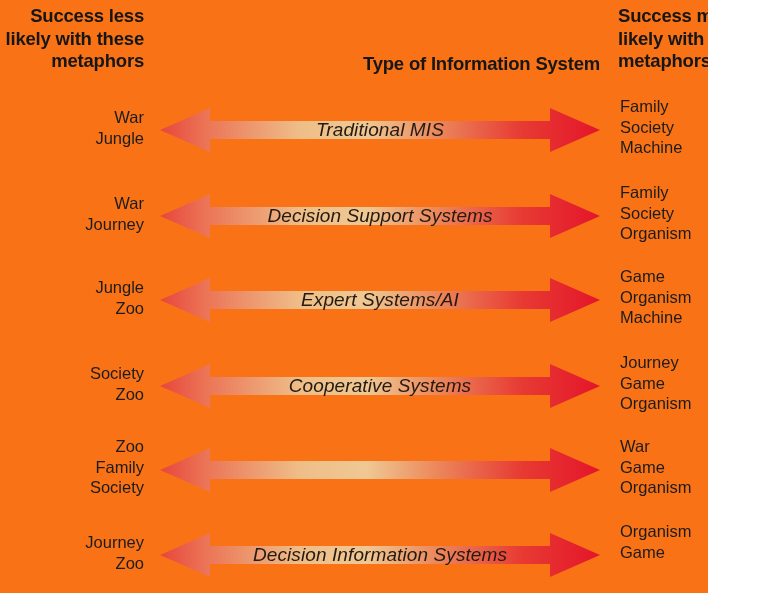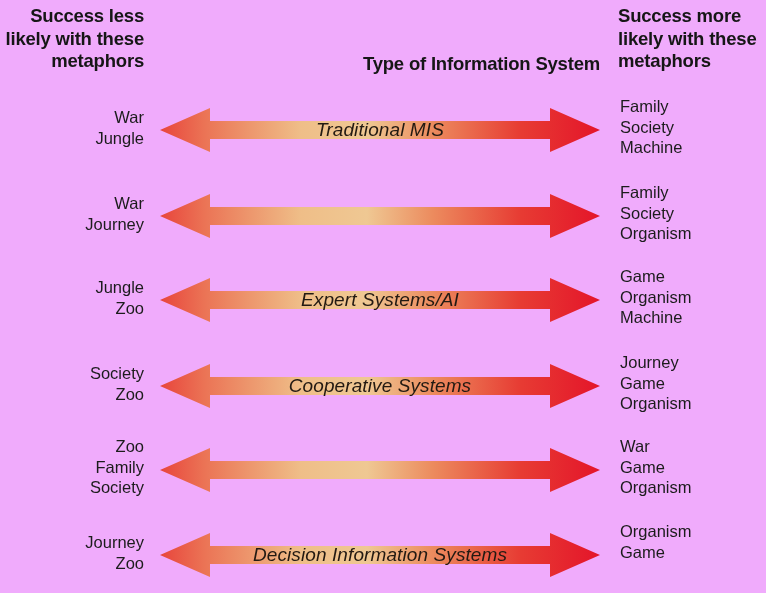--- a/index.html
+++ b/index.html
@@ -8,23 +8,23 @@
     background: #ffffff;
   }
   body {
     font-family: "Liberation Sans", "DejaVu Sans", sans-serif;
     color: #1a1a1a;
     -webkit-font-smoothing: antialiased;
   }
 
   #page {
     position: relative;
-    width: 766px;
+    width: 708px;
     height: 593px;
-    background: #f0abfc;
+    background: #f97316;
     overflow: hidden;
   }
 
   
   .col-header {
     position: absolute;
     font-weight: bold;
     font-size: 18.5px;
     line-height: 22.5px;
     letter-spacing: -0.2px;
@@ -160,20 +160,21 @@
             <stop offset="0.32" stop-color="#EFBE88"></stop>
             <stop offset="0.47" stop-color="#EFC893"></stop>
             <stop offset="0.62" stop-color="#EC8B5E"></stop>
             <stop offset="0.82" stop-color="#E73B33"></stop>
             <stop offset="1" stop-color="#E4152A"></stop>
           </linearGradient>
         </defs>
         <path d="M 1 25 L 51 3 L 51 16 L 391 16 L 391 3 L 441 25 L 391 47 L 391 34 L 51 34 L 51 47 Z" fill="url(#g1)"></path>
       </svg>
     </div>
+    <div class="arrow-label">Decision Support Systems</div>
     <div class="side-list side-right" style="top:-4px;">Family
 Society
 Organism</div>
   </div>
 
   <div class="row" id="row-2" style="top:270px;">
     <div class="side-list side-left" style="top:7px;">Jungle
 Zoo</div>
     <div class="arrow-wrap">
       <svg viewBox="0 0 442 50" preserveAspectRatio="none" aria-hidden="true">

